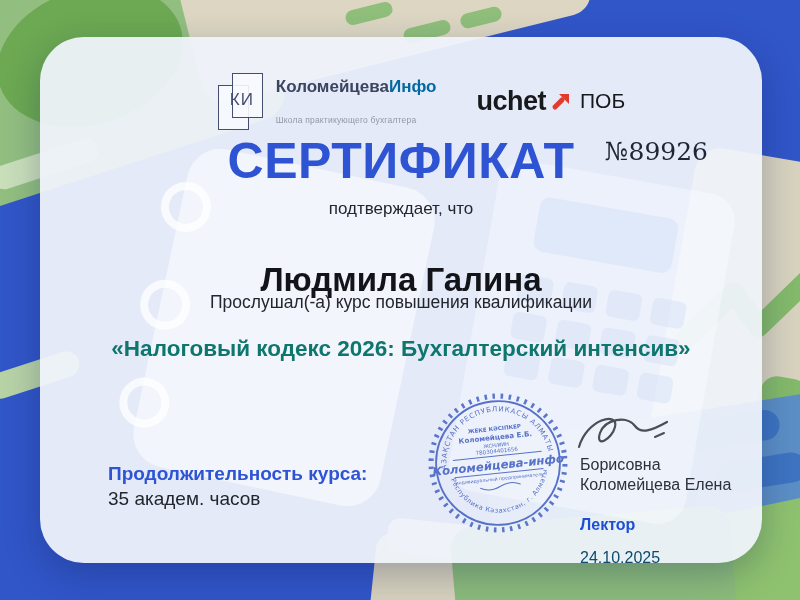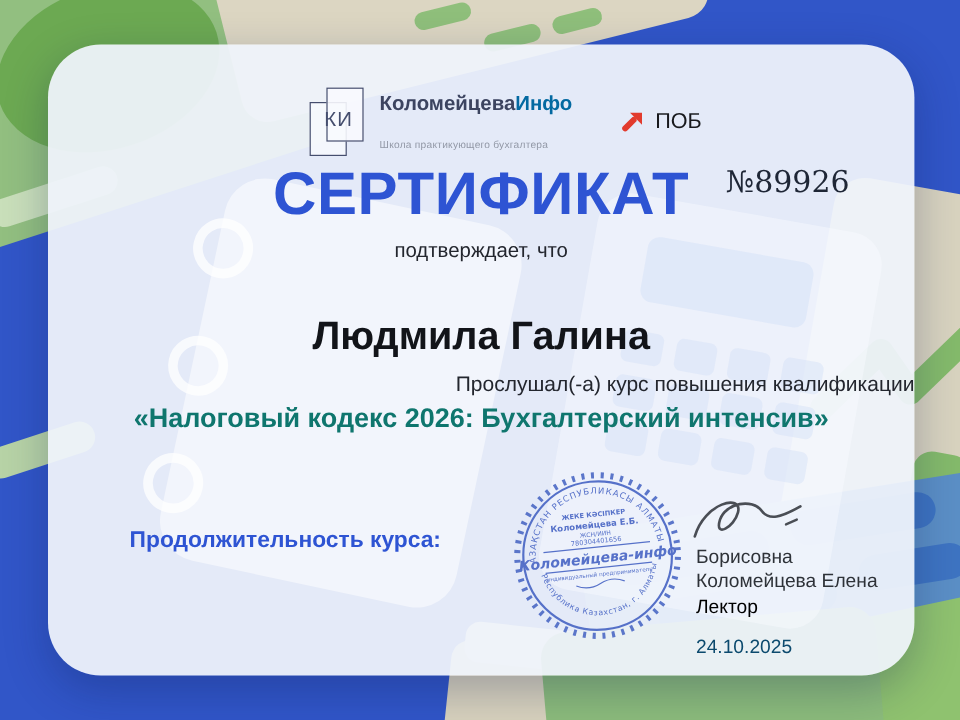--- a/index.html
+++ b/index.html
@@ -49,38 +49,38 @@
   .ki-rect{position:absolute;width:29px;height:43px;border:1.5px solid #454e6e;}
   .ki-back{left:0;top:12px;background:rgba(248,250,254,0.8);}
   .ki-front{left:14px;top:0;background:rgba(248,250,254,0.9);}
   .ki-letters{position:absolute;left:9px;top:17px;width:30px;text-align:center;font-size:17px;color:#454e6e;letter-spacing:1px;z-index:2;}
   .ki-name{font-size:17px;font-weight:700;color:#3c4460;}
   .ki-name .accent{color:#0369a1;}
   .ki-tagline{font-size:8.5px;color:#9298a6;margin-top:18px;letter-spacing:0.2px;}
   .uchet{display:flex;align-items:center;gap:5px;}
   .uchet-word{font-size:27px;font-weight:800;color:#18191d;letter-spacing:-0.5px;}
   .uchet-arrow{display:flex;align-items:center;}
-  .uchet-suffix{font-size:18px;font-weight:500;color:#18191d;margin-left:4px;}
+  .uchet-suffix{font-size:21px;font-weight:500;color:#18191d;margin-left:4px;}
 
   .cert-number{position:absolute;top:100px;right:54px;font-family:"DejaVu Serif",serif;font-size:25px;color:#1e2636;}
   .cert-title{position:absolute;top:95px;width:100%;text-align:center;font-size:50px;font-weight:800;color:#2e54d3;letter-spacing:0.5px;}
   .cert-subtitle{position:absolute;top:162px;width:100%;text-align:center;font-size:17px;color:#23262e;}
   .recipient{position:absolute;top:224px;width:100%;text-align:center;font-size:33px;font-weight:700;color:#121419;}
-  .course-intro{position:absolute;top:273px;width:100%;text-align:right;font-size:17.5px;color:#23262e;}
+  .course-intro{position:absolute;top:255px;width:100%;text-align:center;font-size:17.5px;color:#23262e;}
   .course-title{position:absolute;top:299px;width:100%;text-align:center;font-size:22.5px;font-weight:700;color:#0f766e;}
 
   .duration{position:absolute;left:68px;top:403px;}
-  .duration-label{font-size:19px;font-weight:700;color:#2e54d3;}
+  .duration-label{font-size:19px;font-weight:700;color:#2e54d3;margin-top:23px;}
   .duration-value{font-size:19px;color:#23262e;margin-top:3px;}
 
   .stamp{position:absolute;left:387px;top:355px;width:142px;height:142px;transform:rotate(-6deg);opacity:0.92;}
   .stamp text{fill:#4a67c5;font-family:"DejaVu Sans",sans-serif;}
   .signature{position:absolute;left:531px;top:372px;}
   .lecturer{position:absolute;left:540px;top:418px;font-size:16px;color:#2e3238;line-height:20px;}
-  .lecturer-role{color:#000000;margin-top:2px;}
+  .lecturer-role{color:#1d4ed8;margin-top:20px;font-weight:bold;}
   .lecturer-date{margin-top:13px;color:#0c4a6e;}
 </style>
 </head>
 <body>
 
 <div class="stage">
 
   <div class="decor d-bill">
     <div class="d-bill-ellipse"></div>
     <div class="d-bill-strip"></div>
@@ -142,40 +142,42 @@
             <div class="ki-rect ki-back"></div>
             <div class="ki-rect ki-front"></div>
             <div class="ki-letters">КИ</div>
           </div>
           <div class="ki-text">
             <div class="ki-name"><span>Коломейцева</span><span class="accent">Инфо</span></div>
             <div class="ki-tagline">Школа практикующего бухгалтера</div>
           </div>
         </div>
         <div class="uchet">
+          <span class="uchet-word">uchet</span>
           <span class="uchet-arrow">
             <svg width="20" height="20" viewBox="0 0 20 20">
               <path d="M4 16 L11 9" stroke="#e23b2e" stroke-width="5" stroke-linecap="round"></path>
               <polygon points="8,3 18,3 18,13" fill="#e23b2e"></polygon>
             </svg>
           </span>
           <span class="uchet-suffix">ПОБ</span>
         </div>
       </div>
 
       <div class="cert-number">№89926</div>
       <div class="cert-title">СЕРТИФИКАТ</div>
       <div class="cert-subtitle">подтверждает, что</div>
 
       <div class="recipient">Людмила Галина</div>
       <div class="course-intro">Прослушал(-а) курс повышения квалификации</div>
       <div class="course-title">«Налоговый кодекс 2026: Бухгалтерский интенсив»</div>
 
       <div class="duration">
         <div class="duration-label">Продолжительность курса:</div>
+        <div class="duration-value">35 академ. часов</div>
       </div>
 
       <svg class="stamp" viewBox="0 0 140 140">
         <circle cx="70" cy="70" r="66" fill="none" stroke="#4f6cc6" stroke-width="5" stroke-dasharray="2.5 5.5"></circle>
         <circle cx="70" cy="70" r="61" fill="none" stroke="#4a67c5" stroke-width="1.8"></circle>
         <path id="arcTop" d="M 19,70 A 51,51 0 0 1 121,70" fill="none"></path>
         <path id="arcBottom" d="M 21,70 A 49,49 0 0 0 119,70" fill="none"></path>
         <text font-size="7" letter-spacing="0.8" text-anchor="middle">
           <textPath href="#arcTop" startOffset="50%">ҚАЗАҚСТАН РЕСПУБЛИКАСЫ АЛМАТЫ Қ.</textPath>
         </text>

